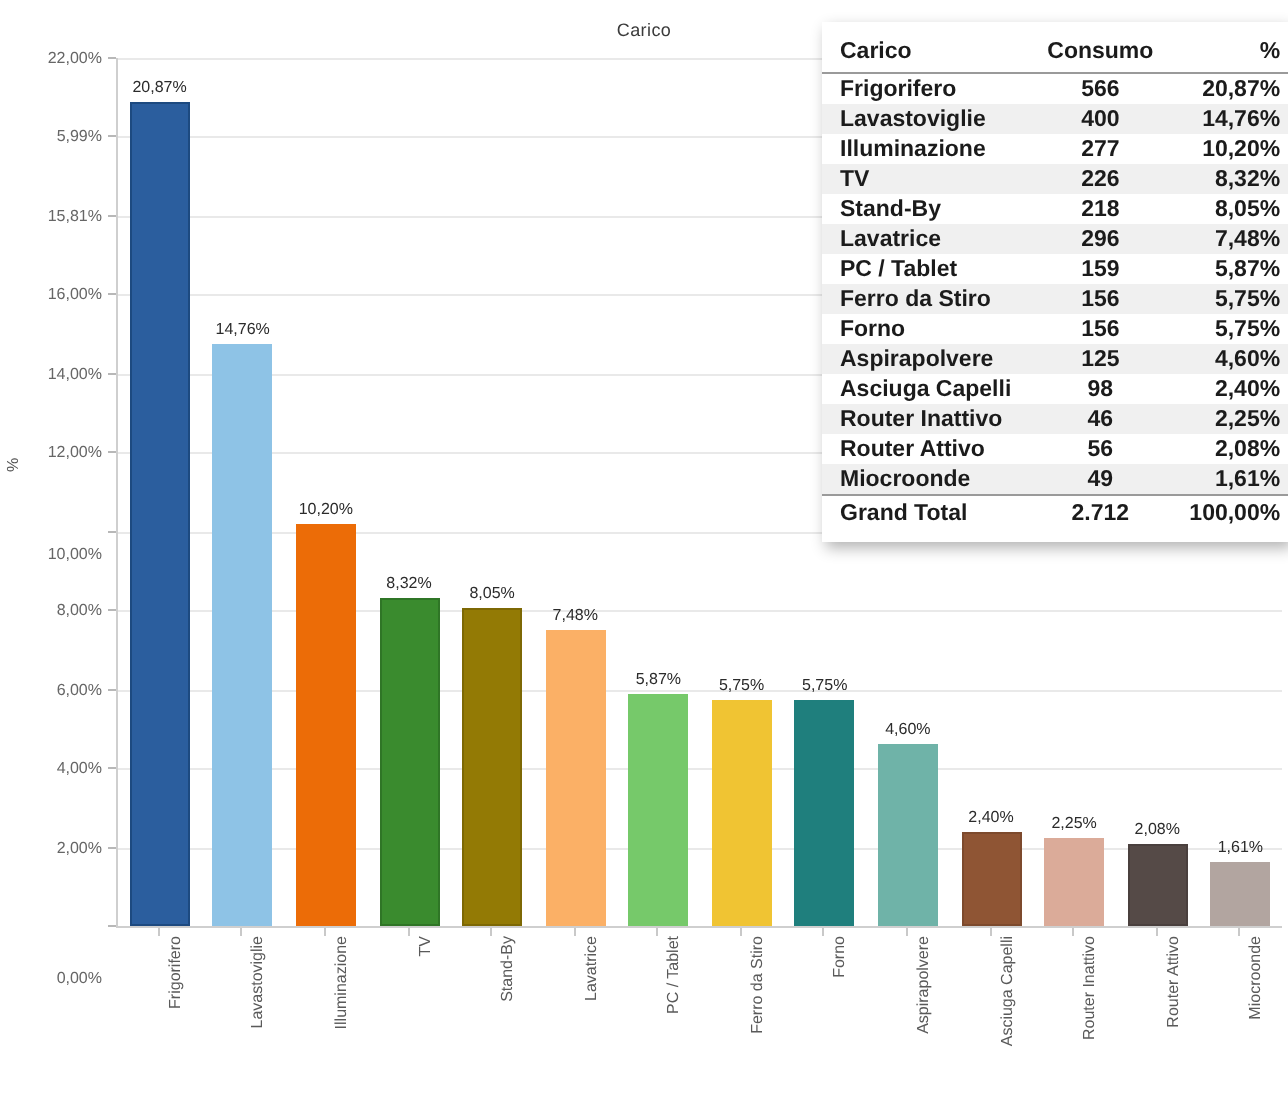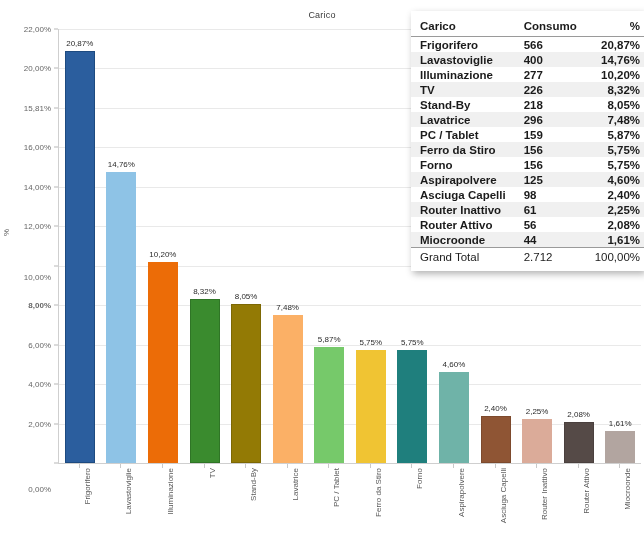--- a/index.html
+++ b/index.html
@@ -150,54 +150,54 @@
   }
   #data-table th.c-name { text-align: left; }
   #data-table th.c-num  { text-align: right; }
   #data-table th.c-pct  { text-align: right; padding-right: 11px;}
   #data-table td {
     padding: 1.5px 9px;
     white-space: nowrap;
     font-weight: bold;
   }
   #data-table td.c-name { text-align: left; }
-  #data-table td.c-num  { text-align: left; }
+  #data-table td.c-num  { text-align: center; }
   #data-table td.c-pct  { text-align: right; padding-right: 11px; }
   #data-table tbody tr:nth-child(even) { background: #f0f0f0; }
   #data-table tfoot td {
     border-top: 1px solid #9a9a9a;
     padding-top: 3px;
-    font-weight: normal;
+    font-weight: bold;
   }
 </style>
 </head>
 <body>
 
 <div id="chart-root">
 
   <div id="chart-title">Carico</div>
 
   <div id="y-axis-title">%</div>
 
   <div id="ylabels">
       <div style="top: 29px;">22,00%</div>
       <div class="ytick-mark" style="top: 29px;"></div>
-      <div style="top: 68.4545px;">20,00%</div>
+      <div style="top: 68.4545px;">5,99%</div>
       <div class="ytick-mark" style="top: 68.4545px;"></div>
       <div style="top: 107.909px;">15,81%</div>
       <div class="ytick-mark" style="top: 107.909px;"></div>
       <div style="top: 147.364px;">16,00%</div>
       <div class="ytick-mark" style="top: 147.364px;"></div>
       <div style="top: 186.818px;">14,00%</div>
       <div class="ytick-mark" style="top: 186.818px;"></div>
       <div style="top: 226.273px;">12,00%</div>
       <div class="ytick-mark" style="top: 226.273px;"></div>
       <div style="top: 277px;">10,00%</div>
       <div class="ytick-mark" style="top: 265.727px;"></div>
-      <div style="top: 305.182px; font-weight: bold;">8,00%</div>
+      <div style="top: 305.182px;">8,00%</div>
       <div class="ytick-mark" style="top: 305.182px;"></div>
       <div style="top: 344.636px;">6,00%</div>
       <div class="ytick-mark" style="top: 344.636px;"></div>
       <div style="top: 384.091px;">4,00%</div>
       <div class="ytick-mark" style="top: 384.091px;"></div>
       <div style="top: 423.545px;">2,00%</div>
       <div class="ytick-mark" style="top: 423.545px;"></div>
       <div style="top: 489px;">0,00%</div>
       <div class="ytick-mark" style="top: 463px;"></div>
     </div>
@@ -336,31 +336,31 @@
           <td class="c-num">125</td>
           <td class="c-pct">4,60%</td>
         </tr>
         <tr>
           <td class="c-name">Asciuga Capelli</td>
           <td class="c-num">98</td>
           <td class="c-pct">2,40%</td>
         </tr>
         <tr>
           <td class="c-name">Router Inattivo</td>
-          <td class="c-num">61</td>
+          <td class="c-num">46</td>
           <td class="c-pct">2,25%</td>
         </tr>
         <tr>
           <td class="c-name">Router Attivo</td>
           <td class="c-num">56</td>
           <td class="c-pct">2,08%</td>
         </tr>
         <tr>
           <td class="c-name">Miocroonde</td>
-          <td class="c-num">44</td>
+          <td class="c-num">49</td>
           <td class="c-pct">1,61%</td>
         </tr>
       </tbody>
     <tfoot>
       <tr>
         <td class="c-name">Grand Total</td>
         <td class="c-num">2.712</td>
         <td class="c-pct">100,00%</td>
       </tr>
     </tfoot>

